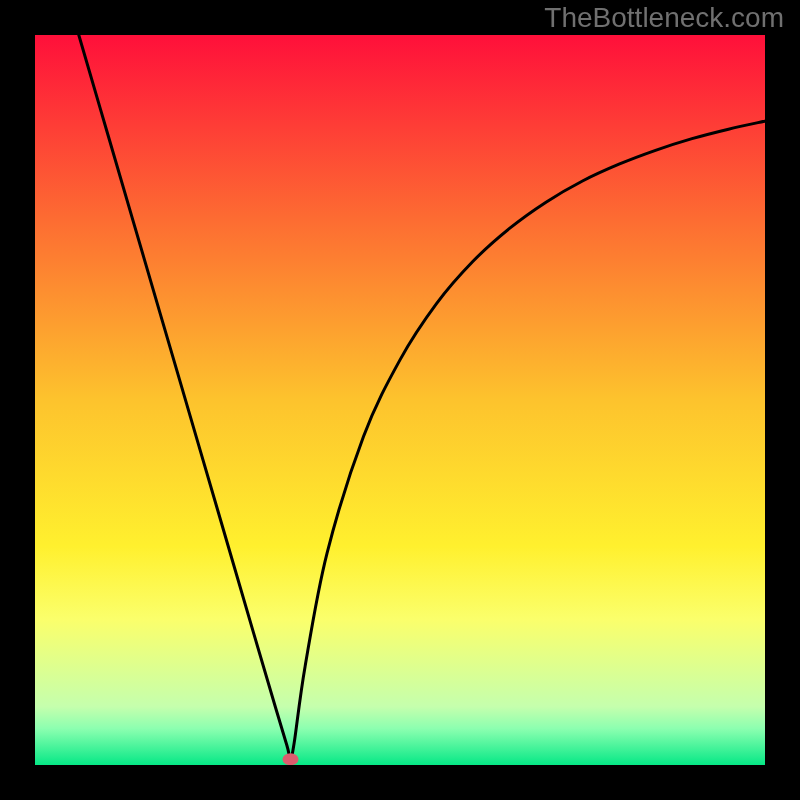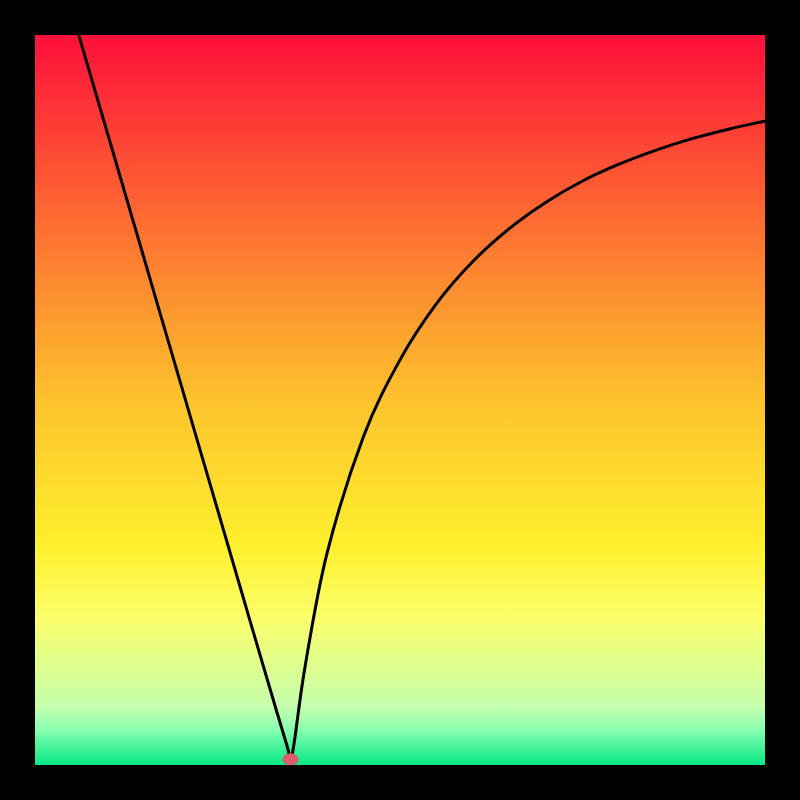--- a/index.html
+++ b/index.html
@@ -28,20 +28,21 @@
     width: 730px;
     height: 730px;
     overflow: visible;
   }
   svg { display: block; }
 </style>
 </head>
 <body>
 
 <div class="container">
+  <div class="watermark">TheBottleneck.com</div>
   <div class="plot">
     <svg id="chart-svg" width="730" height="730" viewBox="0 0 730 730" preserveAspectRatio="none">
         <defs>
           <linearGradient id="bg-grad" x1="0" y1="0" x2="0" y2="1">
             <stop offset="0%" stop-color="#ff103a"></stop>
             <stop offset="25%" stop-color="#fd6b32"></stop>
             <stop offset="50%" stop-color="#fdc32d"></stop>
             <stop offset="70%" stop-color="#fff02e"></stop>
             <stop offset="80%" stop-color="#fbff6b"></stop>
             <stop offset="92%" stop-color="#c5ffad"></stop>

